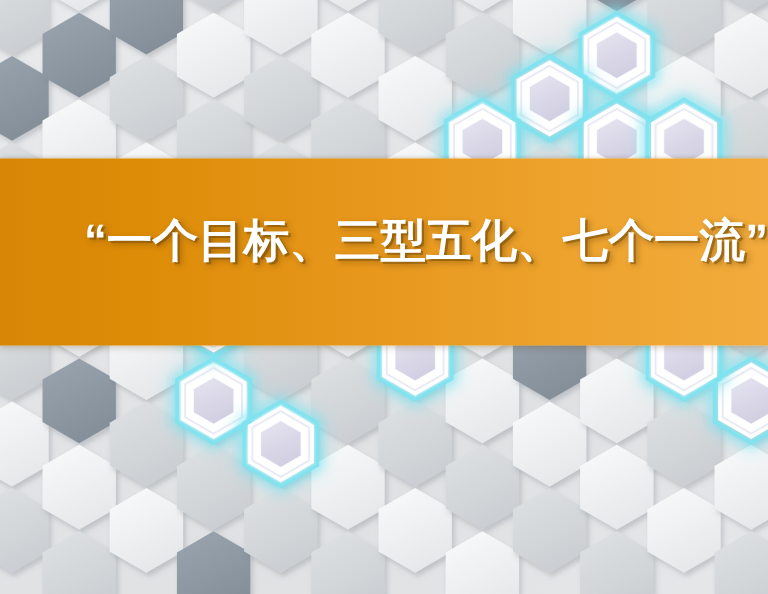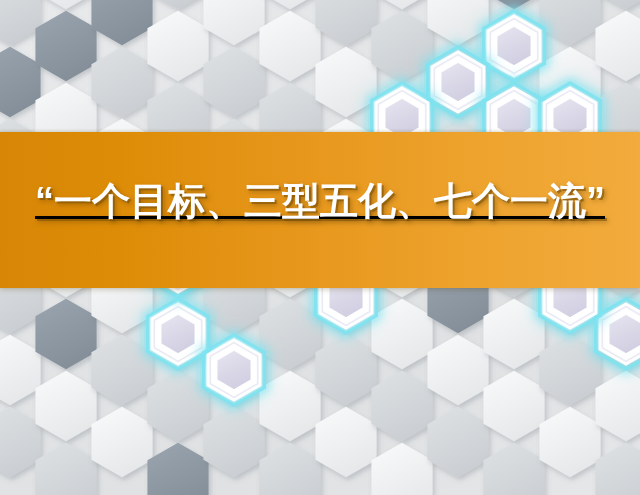--- a/index.html
+++ b/index.html
@@ -34,24 +34,22 @@
     height: 156px;
     background: linear-gradient(90deg,
         #d78606 0%,
         #dd8c07 18%,
         #e6961a 45%,
         #eda22c 72%,
         #f2ab3c 100%);
     box-shadow: 0 2px 5px rgba(80,60,10,0.22),
                 0 -1px 3px rgba(80,60,10,0.14);
     display: flex;
-    flex-direction: column;
     align-items: center;
-    justify-content: center;
-    text-decoration: underline;
+    justify-content: flex-end;
   }
 
   #banner-title {
     font-size: 38px;
     font-weight: bold;
     color: #ffffff;
     letter-spacing: 0px;
     line-height: 1;
     white-space: nowrap;
     text-shadow:

